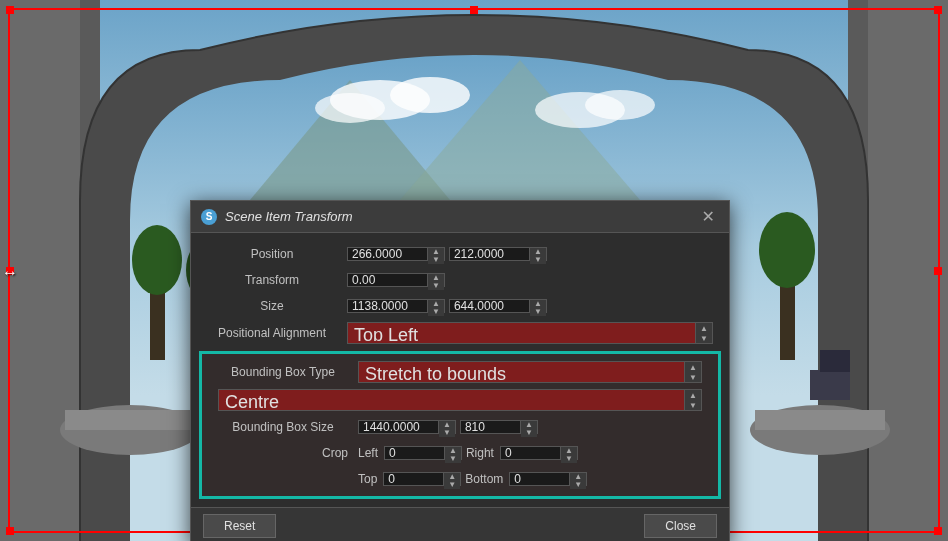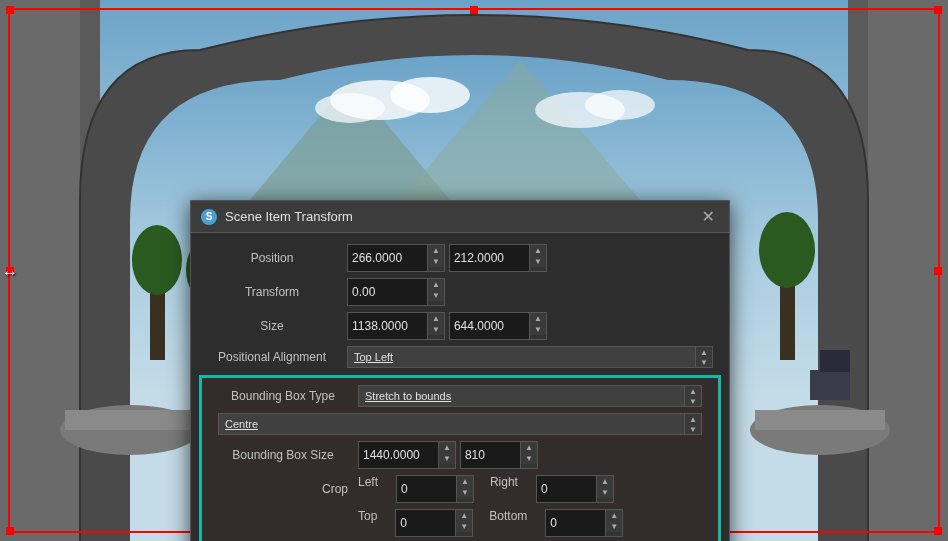--- a/index.html
+++ b/index.html
@@ -95,20 +95,21 @@
       color: white;
       font-weight: bold;
       flex-shrink: 0;
     }
 
     .dialog-title {
       flex: 1;
       color: #e0e0e0;
       font-size: 13px;
       font-weight: normal;
+      font-style: italic;
     }
 
     .dialog-close {
       color: #aaa;
       font-size: 16px;
       cursor: pointer;
       background: none;
       border: none;
       padding: 2px 4px;
       line-height: 1;
@@ -138,21 +139,21 @@
       display: flex;
       align-items: center;
       flex: 1;
       gap: 4px;
     }
 
     
     .spin-input {
       display: flex;
       align-items: stretch;
-      height: 28px;
+      height: 14px;
     }
 
     .spin-input input {
       background: #1a1a1a;
       border: 1px solid #555;
       border-right: none;
       color: #e0e0e0;
       padding: 0 4px;
       font-size: 12px;
       width: 80px;
@@ -187,30 +188,29 @@
 
     
     .select-control {
       display: flex;
       align-items: center;
       flex: 1;
     }
 
     .select-field {
       flex: 1;
-      background: #404040;
+      background: #7f1d1d;
       border: 1px solid #555;
       border-right: none;
       color: #e0e0e0;
       padding: 2px 6px;
-      font-size: 11px;
+      font-size: 18px;
       height: 22px;
       appearance: none;
       outline: none;
-      text-decoration: underline;
     }
 
     .select-arrow {
       background: #3a3a3a;
       border: 1px solid #555;
       color: #aaa;
       height: 22px;
       padding: 0 4px;
       display: flex;
       flex-direction: column;
@@ -238,21 +238,21 @@
     }
     .crop-label {
       color: #c0c0c0;
       flex: 0 0 140px;
       text-align: right;
       padding-right: 10px;
       font-size: 12px;
     }
     .crop-controls {
       display: flex;
-      gap: 16px;
+      gap: 4px;
       flex: 1;
     }
     .crop-field-label {
       color: #c0c0c0;
       font-size: 12px;
       margin-right: 2px;
     }
 
     
     .dialog-footer {

